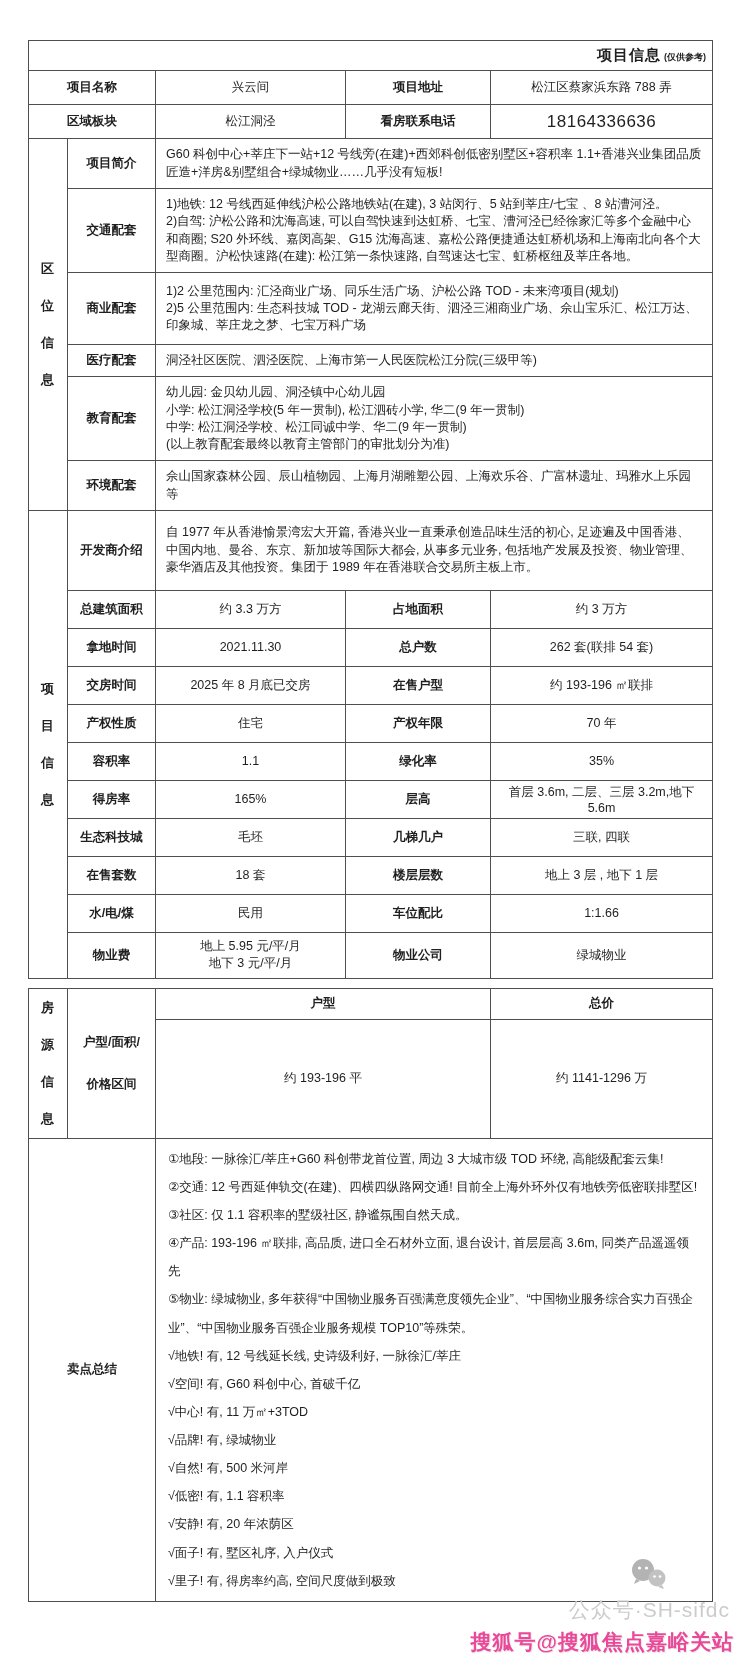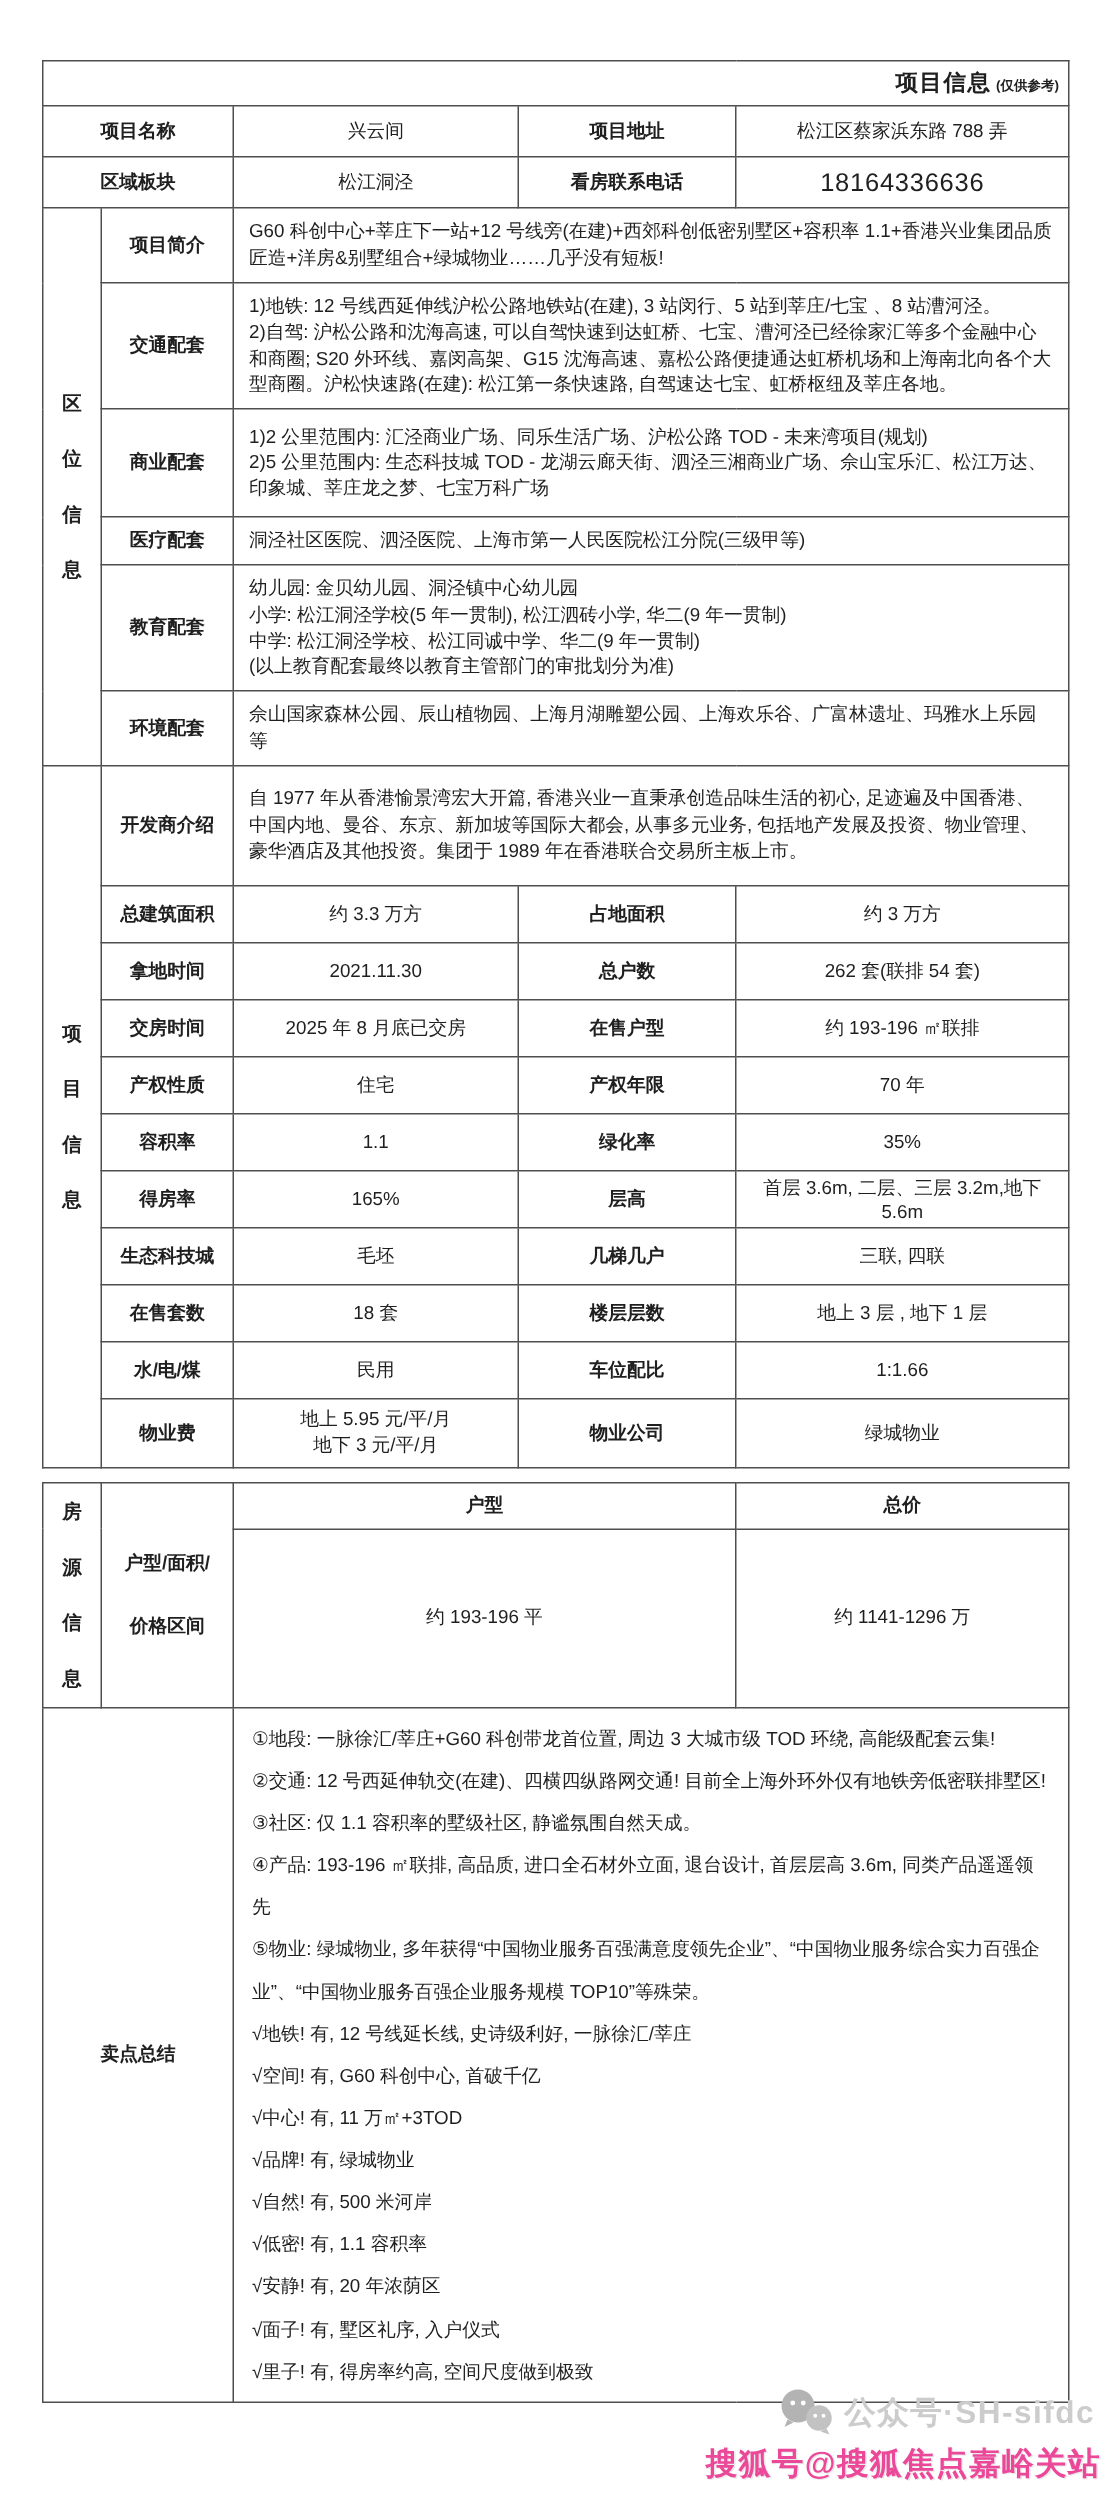--- a/index.html
+++ b/index.html
@@ -18,33 +18,33 @@
   .title-main { font-weight:700; font-size:15px; letter-spacing:1px; }
   .title-note { font-weight:700; font-size:9px; margin-left:3px; }
 
   .lbl { font-weight:700; text-align:center;margin-left:32px; }
   .ctr { text-align:center; }
   .phone { font-size:17px; letter-spacing:0.5px; }
 
   .vert-cell { padding:0; }
   .vert {
     width:14px; margin:0 auto; font-weight:700; font-size:13px;
-    line-height:2.85; text-align:center; word-break:break-all;
+    line-height:2.85; text-align:left; word-break:break-all;
   }
   .content { white-space:pre-line; line-height:1.38; padding:7px 10px; text-align:left; }
   .pre { white-space:pre-line; }
   .big-gap { line-height:3.4; }
 
   .sell-content { padding:6px 12px; vertical-align:top; }
   .sell-content p { margin:0; font-size:12.5px; line-height:2.25; white-space:pre-line; }
 
   .wm-wechat {
     position:absolute; right:10px; bottom:46px;
     display:flex; align-items:center; gap:6px;
-    color:#cccccc; font-size:21px; font-weight:700; letter-spacing:1px;
+    color:#cccccc; font-size:21px; font-weight:400; letter-spacing:1px;flex-direction:column;
   }
   .wm-sohu {
     position:absolute; right:6px; bottom:14px;
     color:#ec4899; font-size:21px; font-weight:700; letter-spacing:1px;
     text-shadow:1px 1px 0 #e8e8e8;
   }
 </style>
 </head>
 <body>
 

